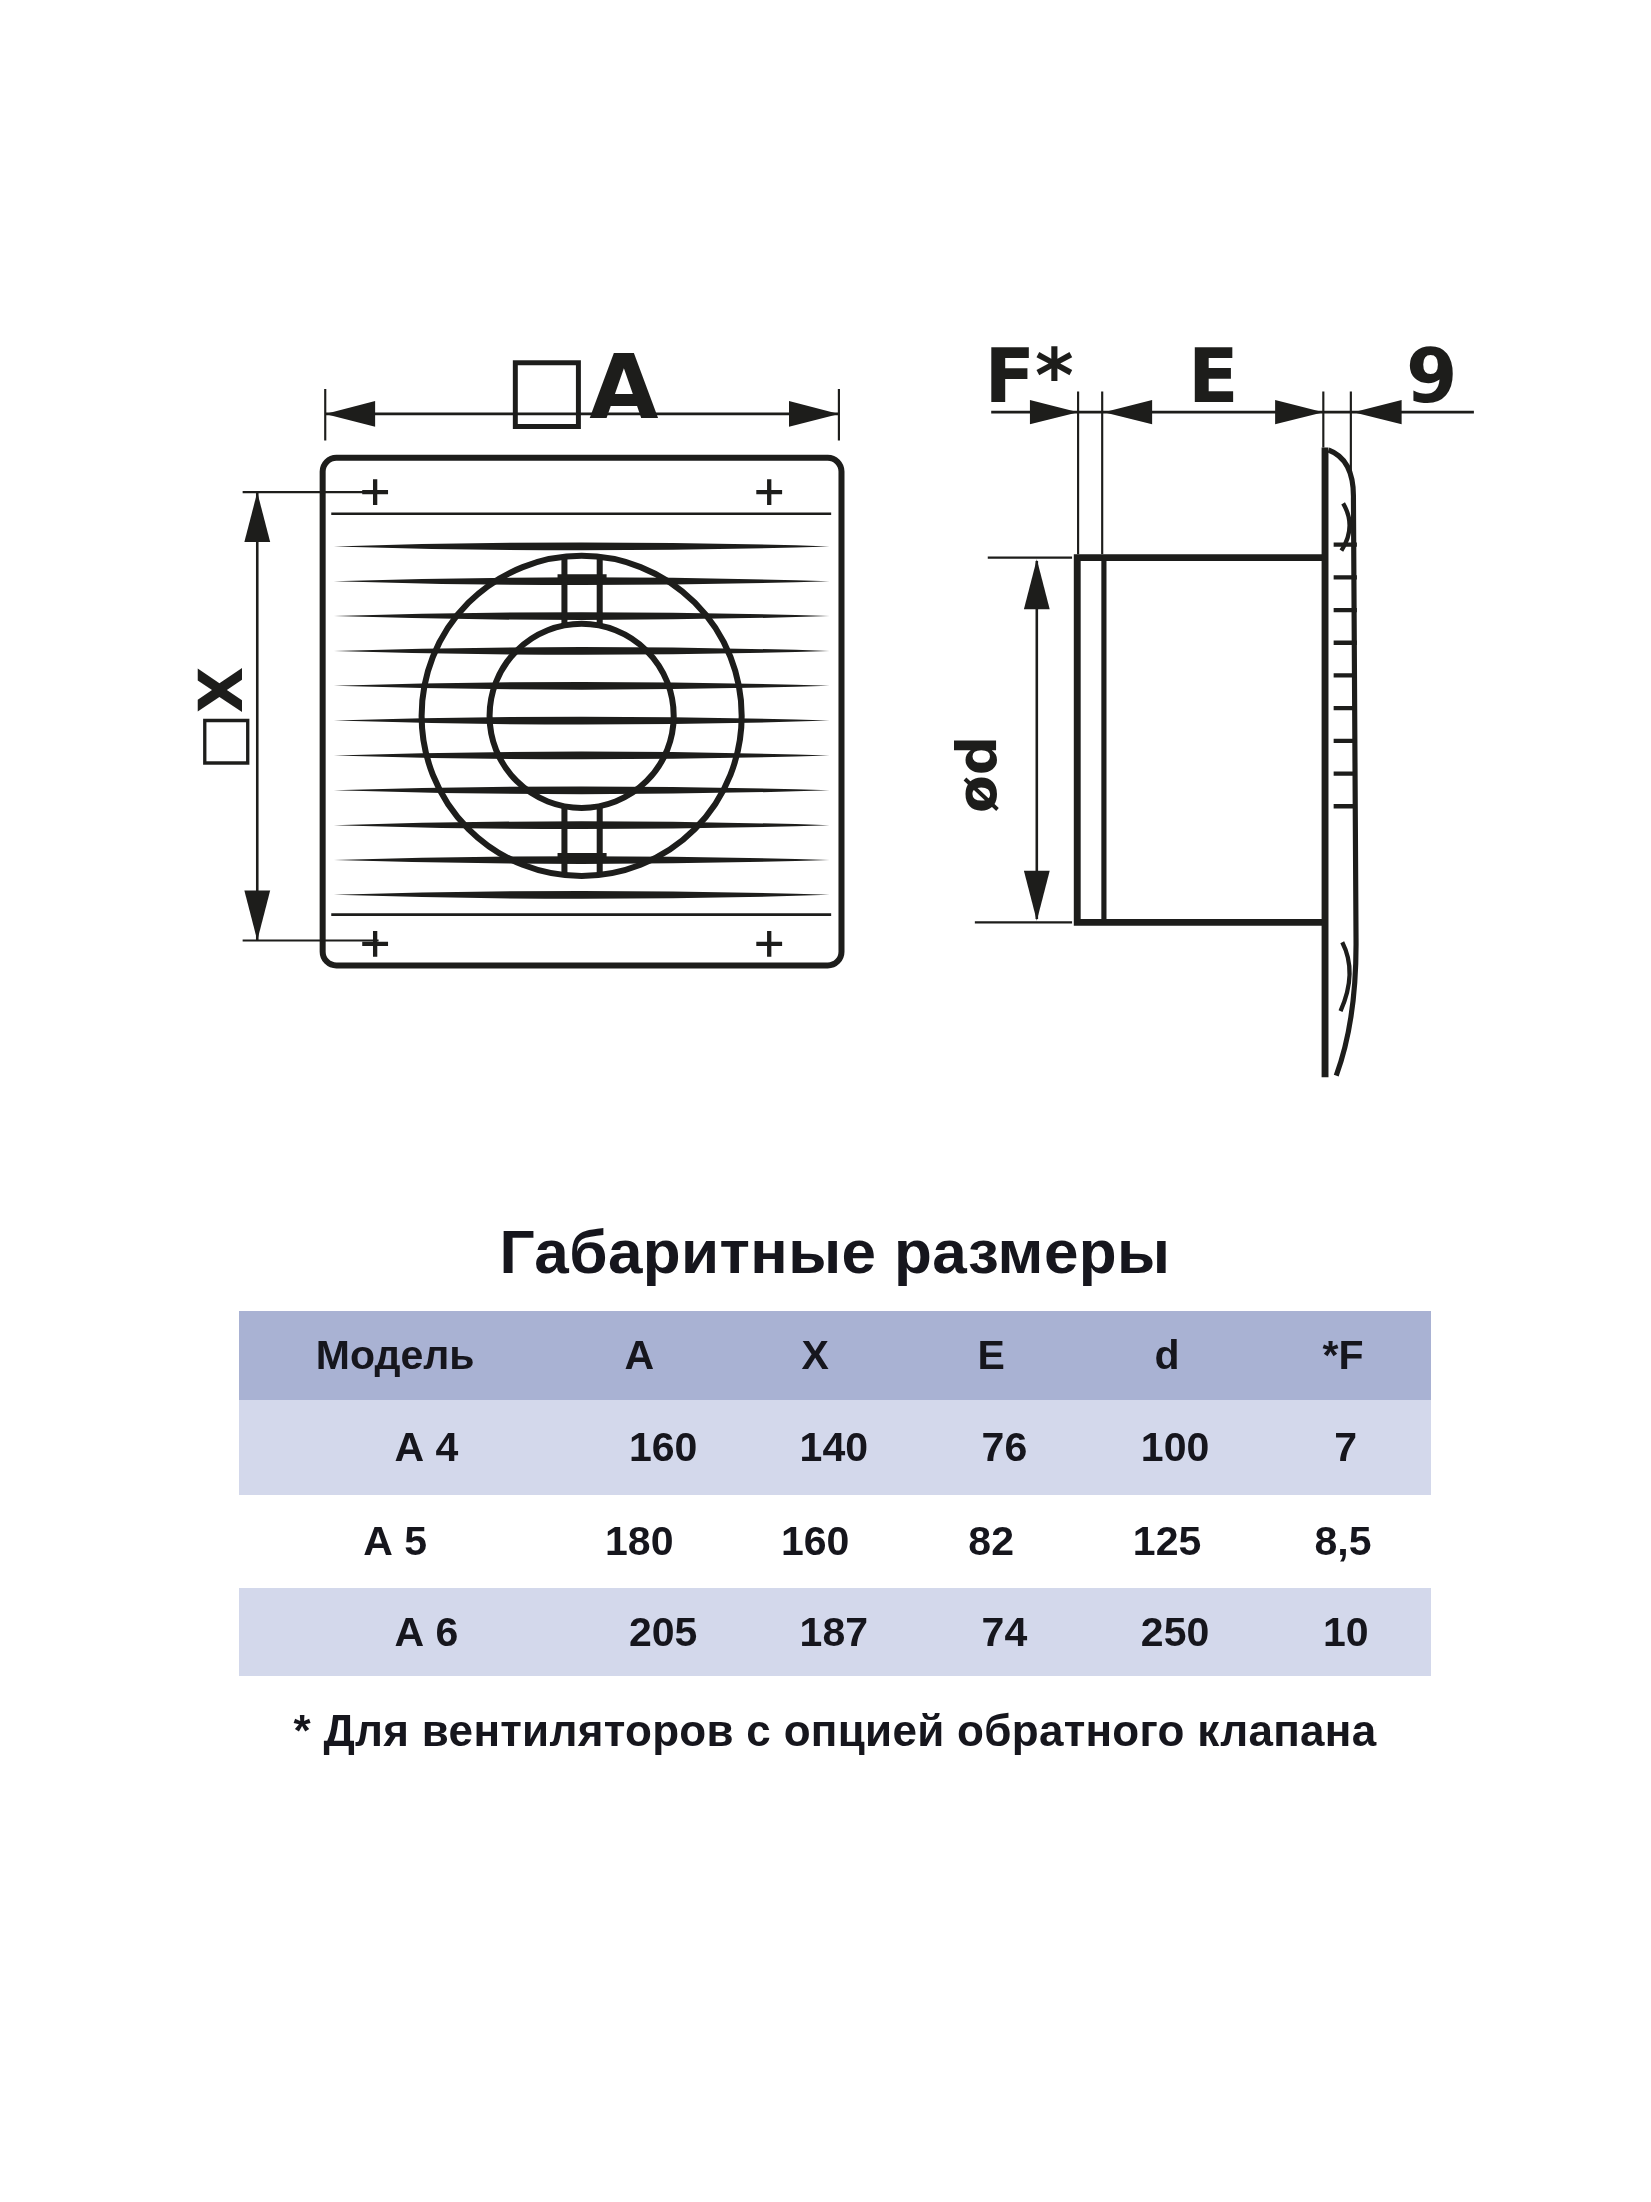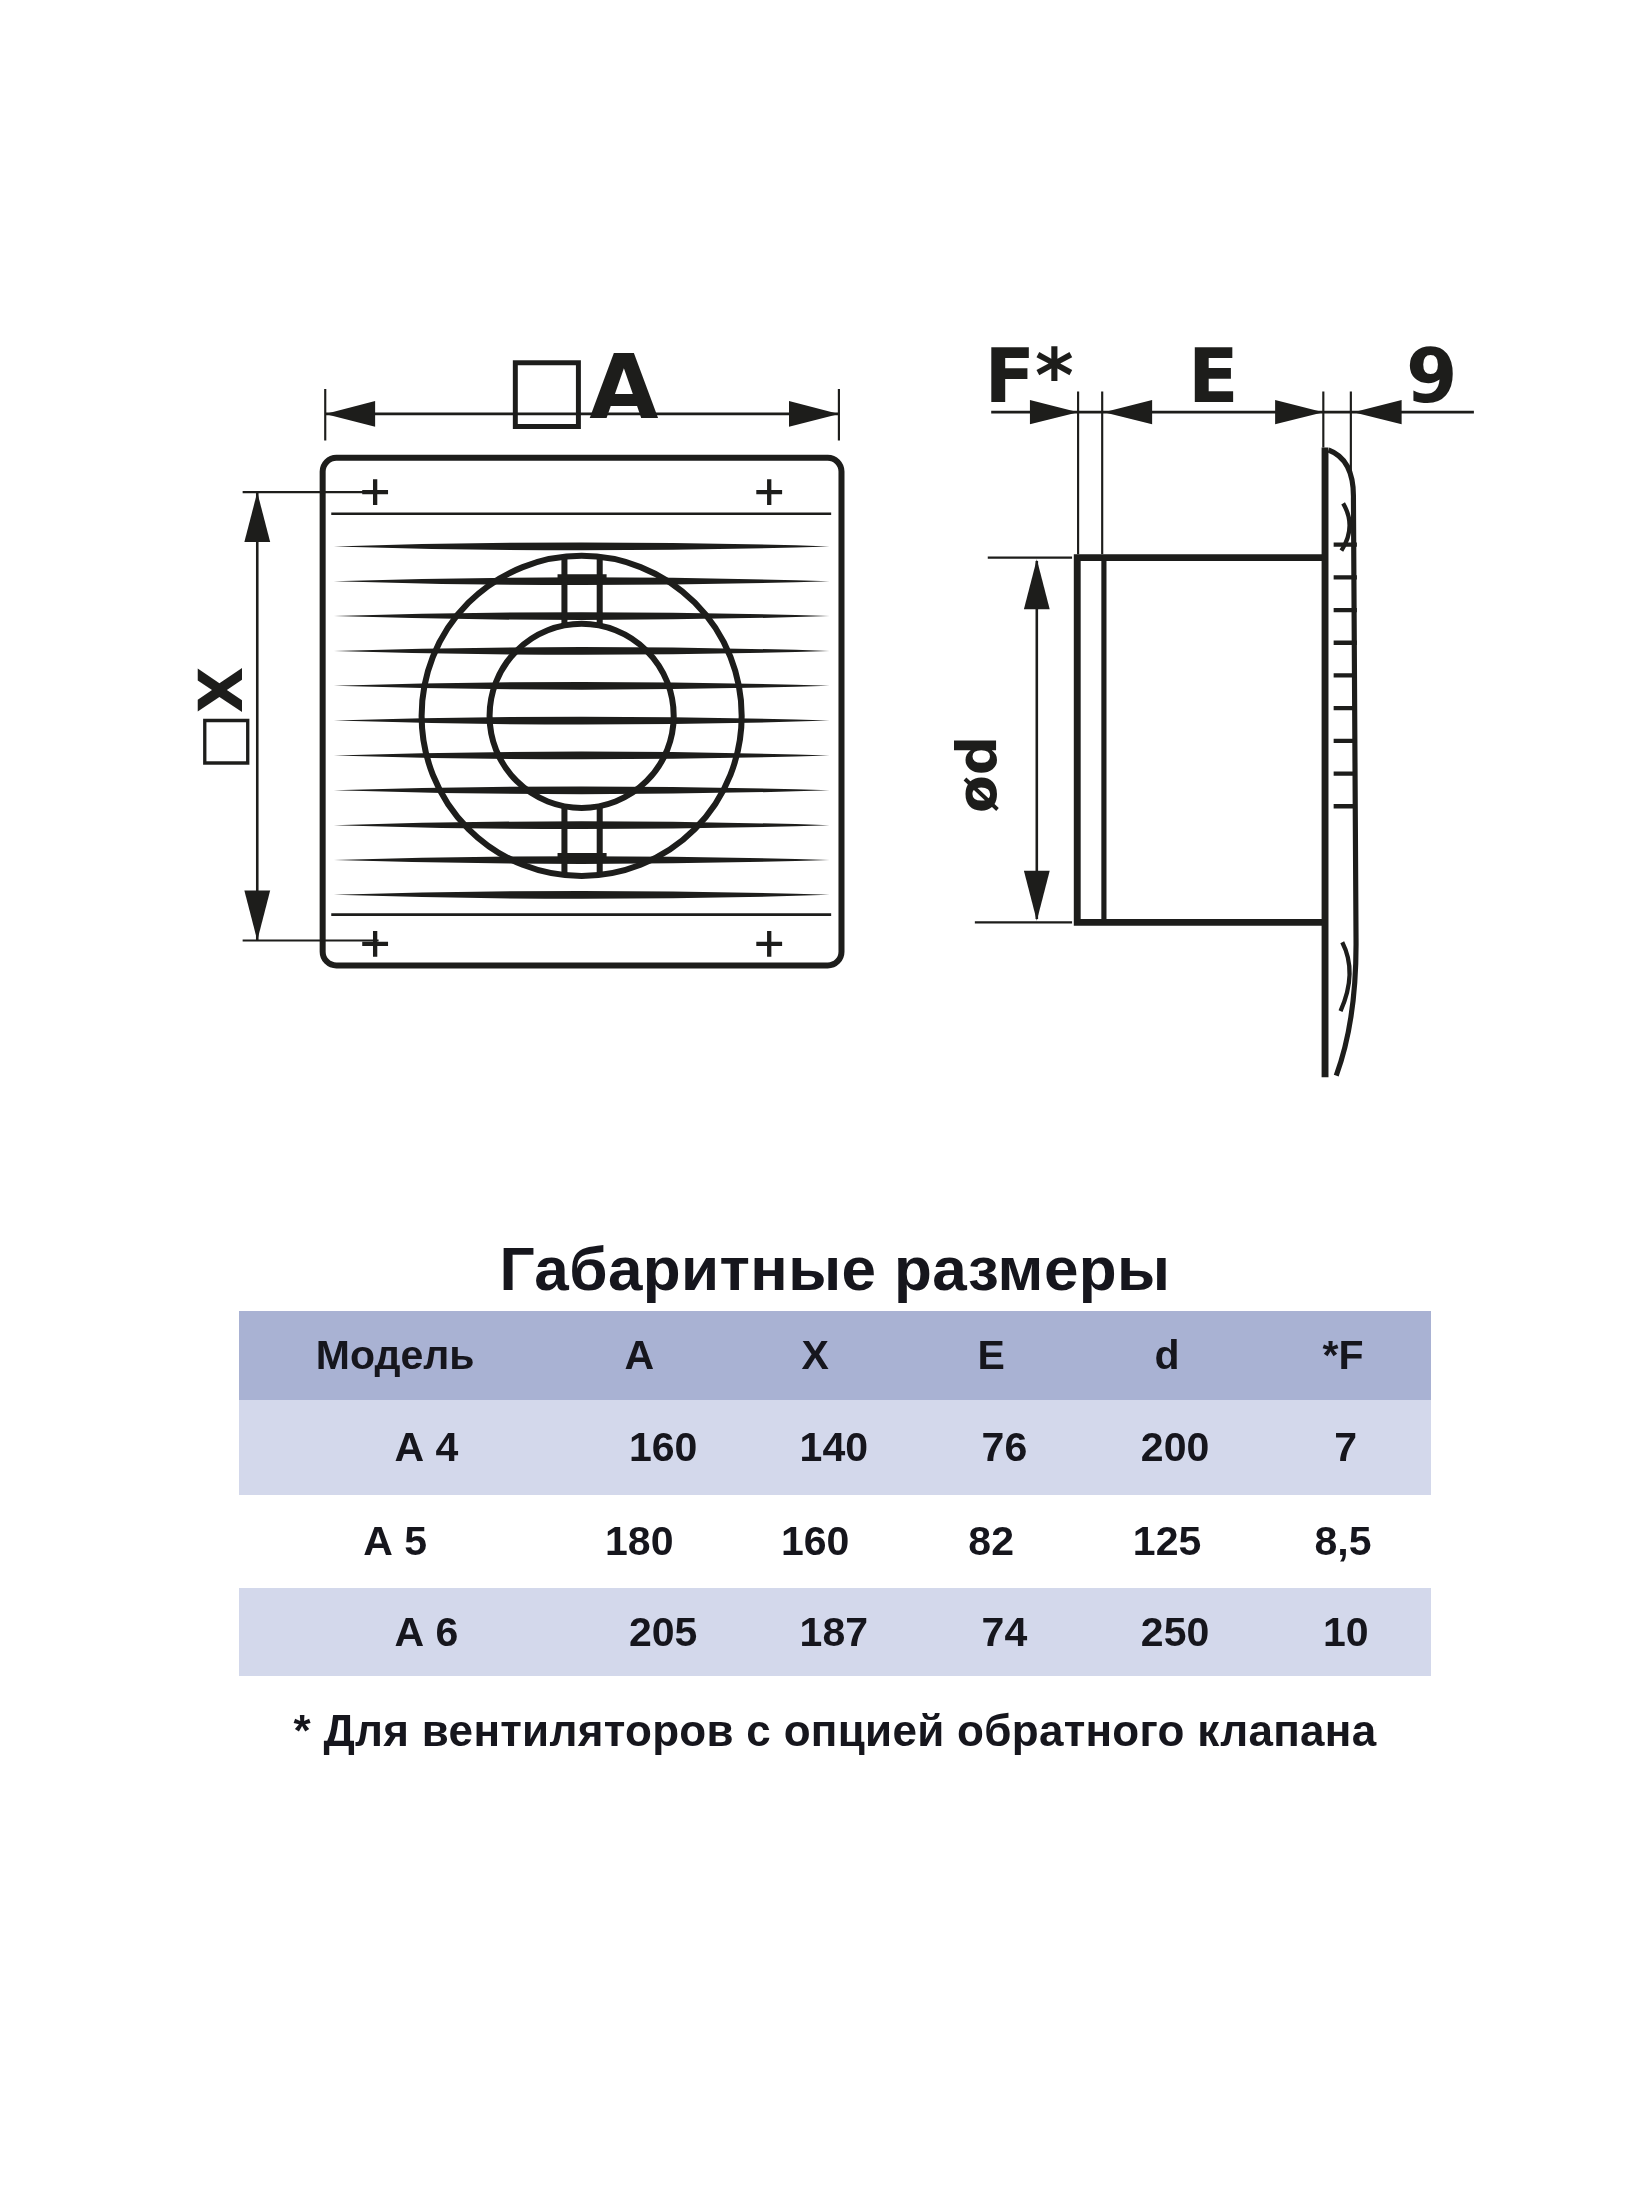--- a/index.html
+++ b/index.html
@@ -24,21 +24,21 @@
   .lbl-x  { font-size: 70px;  }
   .lbl-fe { font-size: 86px;  }
   .lbl-d  { font-size: 64px;  }
 
   
   .title-wrap {
     position: absolute; left: 239px; top: 1221px; width: 1192px;
     text-align: center;
   }
   .title-wrap h2 {
-    margin: 17px; font-size: 62px; line-height: 62px; font-weight: 700;
+    margin: 0; font-size: 62px; line-height: 62px; font-weight: 700;
     letter-spacing: 0.4px;
   }
   .dim-table {
     position: absolute; left: 239px; top: 1311px; width: 1192px;
     display: grid;
     grid-template-rows: 89px 95px 93px 88px;
     font-weight: 700; font-size: 41px;
   }
   .t-row {
     display: grid;
@@ -154,21 +154,21 @@
       <div>E</div>
       <div>d</div>
       <div>*F</div>
     </div>
 
     <div class="t-row t-alt">
       <div>А 4</div>
       <div>160</div>
       <div>140</div>
       <div>76</div>
-      <div>200</div>
+      <div>100</div>
       <div>7</div>
     </div>
 
     <div class="t-row t-plain">
       <div>А 5</div>
       <div>180</div>
       <div>160</div>
       <div>82</div>
       <div>125</div>
       <div>8,5</div>

